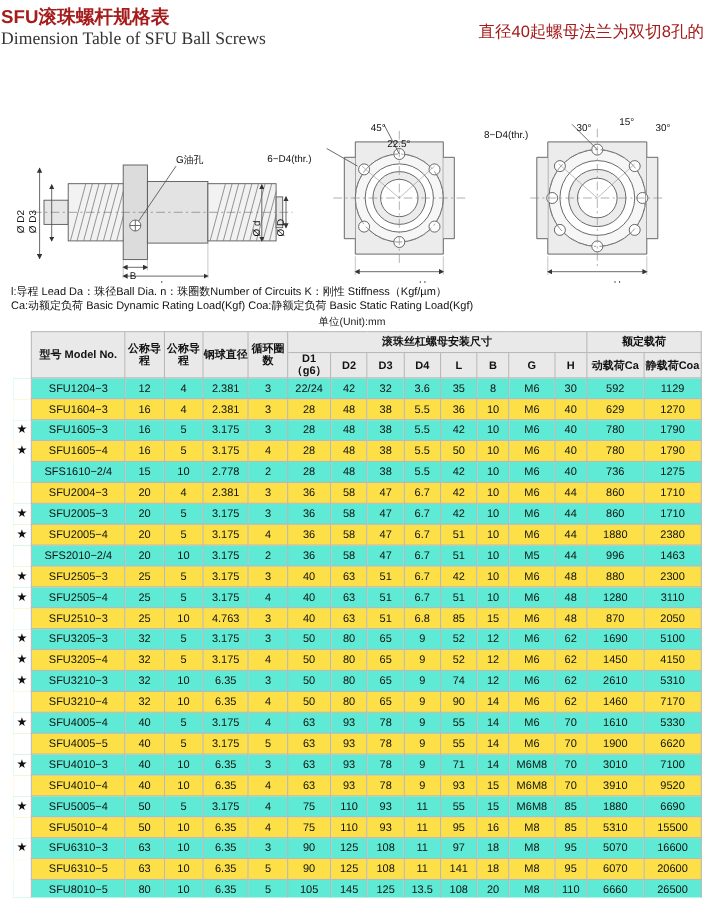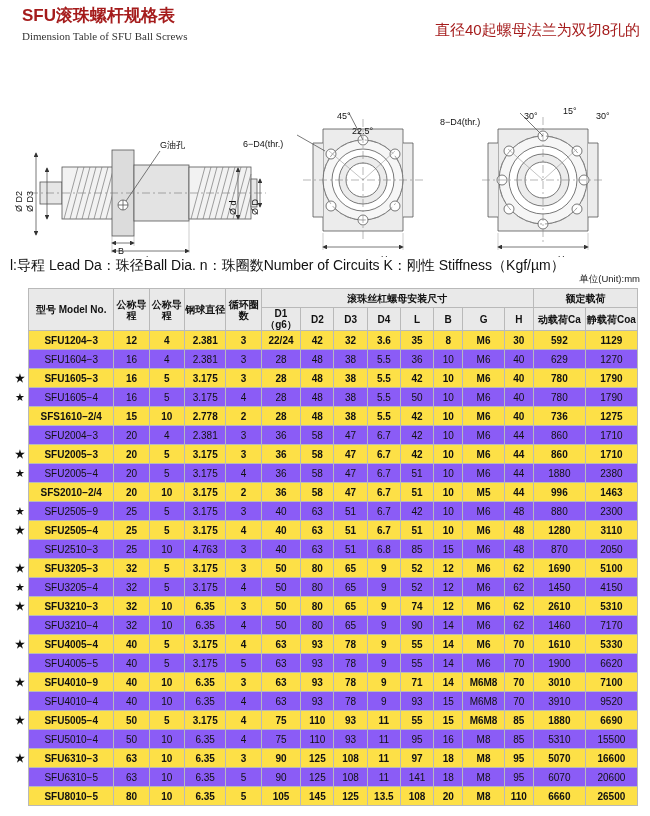--- a/index.html
+++ b/index.html
@@ -9,49 +9,49 @@
     font-family:"Liberation Sans", sans-serif;
     color:#1a1a1a;
     overflow:hidden;
     position:relative;
   }
   .page{width:650px;height:816px;position:relative;}
 
   
   .header{
     display:flex;align-items:flex-start;justify-content:space-between;
-    padding:6px 10px 0 22px;
+    padding:6px 10px 0 1px;
   }
   .title-cn{
     color:#a51c1c;font-size:17px;font-weight:bold;letter-spacing:0px;
     line-height:20px;
   }
   .title-en{
-    color:#333;font-size:11px;line-height:18px;margin-top:1px;
+    color:#333;font-size:16px;line-height:18px;margin-top:1px;
     font-family:"Liberation Serif", serif;
   }
   .header-right{
     color:#a51c1c;font-size:15px;font-weight:normal;text-align:right;
     padding-top:3px;line-height:18px;margin-top:12px;
   }
 
   
   .drawings{
     position:relative;height:210px;margin-top:2px;
   }
   .drawings svg{display:block;}
 
   
   .legend{
-    font-size:14px;color:#111;line-height:13px;
+    font-size:10px;color:#111;line-height:13px;
     padding:2px 10px 0 10px;
   }
   .legend div{white-space:nowrap;}
   .unit{
-    text-align:right;font-size:9.5px;padding:1px 10px 2px 0;
+    text-align:center;font-size:9.5px;padding:1px 10px 2px 0;
   }
 
   
   table.spec{
     border-collapse:collapse;
     width:626px;
     margin:0 auto;
     table-layout:fixed;
     font-size:10px;
   }
@@ -65,22 +65,22 @@
   }
   table.spec thead th{
     background:#e9e9e9;
     font-weight:bold;
     font-size:10px;
     color:#111;
   }
   .star-col{width:16px;border:none !important;background:#fff !important;}
   td.star-col{font-size:11px;color:#111;}
   td.model{ text-align:left;padding-left:6px;}
-  .rowA{background:#fde047;font-weight:bold;}
-  .rowB{background:#8b5cf6;}
+  .rowA{background:#5eead4;}
+  .rowB{background:#fde047;}
 </style>
 </head>
 <body>
 
 <div class="page">
 
   <div class="header">
     <div>
       <div class="title-cn">SFU滚珠螺杆规格表</div>
       <div class="title-en">Dimension Table of SFU Ball Screws</div>
@@ -208,20 +208,21 @@
         <text x="563" y="67">15°</text>
         <text x="596" y="72">30°</text>
         <text x="558" y="215">H</text>
         <text x="515" y="235">d≧40</text>
       </g>
     </svg>
   </div>
 
   <div class="legend">
     <div>l:导程  Lead  Da：珠径Ball Dia.   n：珠圈数Number of Circuits  K：刚性 Stiffness（Kgf/µm）</div>
+    <div>Ca:动额定负荷 Basic Dynamic Rating Load(Kgf)  Coa:静额定负荷 Basic Static Rating Load(Kgf)</div>
   </div>
   <div class="unit">单位(Unit):mm</div>
 
   <table class="spec">
     <colgroup>
       <col class="star-col">
       <col style="width:82px">
       <col style="width:34px">
         <col style="width:34px">
         <col style="width:40px">
@@ -420,21 +421,21 @@
           <td>6.7</td>
           <td>51</td>
           <td>10</td>
           <td>M5</td>
           <td>44</td>
           <td>996</td>
           <td>1463</td>
         </tr>
         <tr class="rowB">
           <td class="star-col">★</td>
-          <td class="model">SFU2505−9</td>
+          <td class="model">SFU2505−3</td>
           <td>25</td>
           <td>5</td>
           <td>3.175</td>
           <td>3</td>
           <td>40</td>
           <td>63</td>
           <td>51</td>
           <td>6.7</td>
           <td>42</td>
           <td>10</td>
@@ -582,21 +583,21 @@
           <td>9</td>
           <td>55</td>
           <td>14</td>
           <td>M6</td>
           <td>70</td>
           <td>1900</td>
           <td>6620</td>
         </tr>
         <tr class="rowA">
           <td class="star-col">★</td>
-          <td class="model">SFU4010−9</td>
+          <td class="model">SFU4010−3</td>
           <td>40</td>
           <td>10</td>
           <td>6.35</td>
           <td>3</td>
           <td>63</td>
           <td>93</td>
           <td>78</td>
           <td>9</td>
           <td>71</td>
           <td>14</td>

